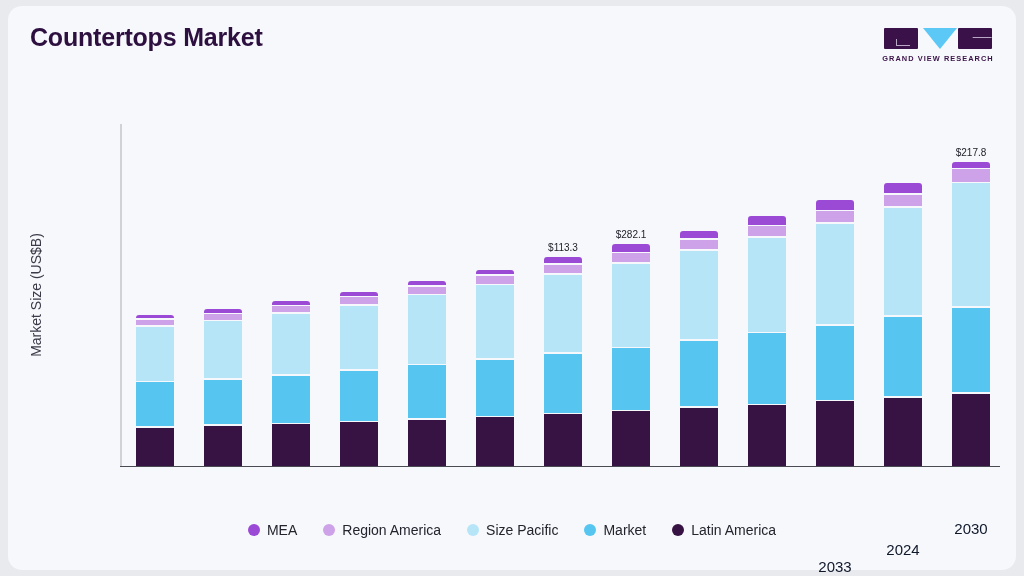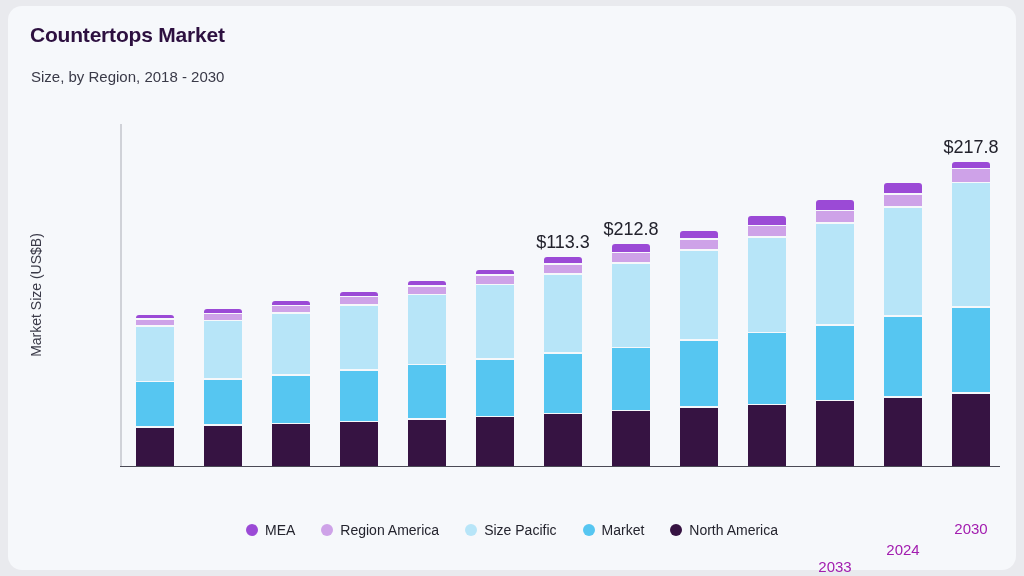--- a/index.html
+++ b/index.html
@@ -13,21 +13,21 @@
     position: absolute;
     left: 8px; top: 6px;
     width: 1008px; height: 564px;
     background: #f6f8fb;
     border-radius: 14px;
   }
 
   
   #title {
     position: absolute; left: 22px; top: 17px;
-    font-size: 21px; font-weight: bold; color: #2d1040;
+    font-size: 25px; font-weight: bold; color: #2d1040;
     letter-spacing: -0.2px;
   }
   #subtitle {
     position: absolute; left: 23px; top: 62px;
     font-size: 15px; color: #3a3a48;
   }
 
   
   #logo { position: absolute; left: 870px; top: 22px; width: 120px; height: 38px; }
   #logo-marks { position: relative; width: 120px; height: 24px; }
@@ -88,45 +88,54 @@
   .seg { width: 100%; }
   .seg.mea { background: #9b4ad6; border-radius: 3px 3px 0 0; }
   .seg.lam { background: #cea2e8; }
   .seg.apac { background: #b7e5f8; }
   .seg.eur { background: #56c6f1; }
   .seg.na { background: #361342; }
   .seg + .seg { margin-top: 1.5px; }
 
   .bar-label {
     position: absolute; left: 50%; transform: translateX(-50%);
-    font-size: 18px; color: #22222c; white-space: nowrap;
+    font-size: 10px; color: #22222c; white-space: nowrap;
   }
   .xtick {
     position: absolute; top: 358px; left: 50%;
     transform: translateX(-50%);
-    font-size: 15px; color: #a21caf; white-space: nowrap;
+    font-size: 15px; color: #0f172a; white-space: nowrap;
   }
 
   
   #legend {
     position: absolute; left: 0; right: 0; top: 516px;
     display: flex; justify-content: center; align-items: center; gap: 26px;
   }
   .legend-item { display: flex; align-items: center; gap: 7px; }
   .legend-dot { width: 12px; height: 12px; border-radius: 50%; }
   .legend-label { font-size: 14px; color: #24242e; }
 </style>
 </head>
 <body>
 
 <div id="card">
 
   <div id="title">Countertops Market</div>
-  <div id="subtitle">Size, by Region, 2018 - 2030</div>
-
+
+  <div id="logo">
+    <div id="logo-marks">
+      <div class="lg-block left"></div>
+      <div class="lg-notch-l"></div>
+      <div id="lg-tri"></div>
+      <div class="lg-block right"></div>
+      <div class="lg-notch-r"></div>
+    </div>
+    <div id="logo-text">GRAND VIEW RESEARCH</div>
+  </div>
 
   <div id="plot">
     <div id="axis-line"></div>
     <div id="baseline"></div>
     <div id="ylabel">Market Size (US$B)</div>
     <div id="yticks"></div>
     <div id="bars">
         <div class="bar" style="left: 16px; width: 38px;">
           <div class="seg mea" style="height: 3.0096px;"></div>
           <div class="seg lam" style="height: 5.472px;"></div>
@@ -176,21 +185,21 @@
           <div class="seg eur" style="height: 58.824px;"></div>
           <div class="seg na" style="height: 51.984px;"></div>
           <div class="bar-label" style="bottom: 212.874px;">$113.3</div>
         </div>
         <div class="bar" style="left: 492px; width: 38px;">
           <div class="seg mea" style="height: 7.6608px;"></div>
           <div class="seg lam" style="height: 9.0288px;"></div>
           <div class="seg apac" style="height: 82.764px;"></div>
           <div class="seg eur" style="height: 61.56px;"></div>
           <div class="seg na" style="height: 54.72px;"></div>
-          <div class="bar-label" style="bottom: 225.734px;">$212.8</div>
+          <div class="bar-label" style="bottom: 225.734px;">$282.1</div>
         </div>
         <div class="bar" style="left: 560px; width: 38px;">
           <div class="seg mea" style="height: 7.9344px;"></div>
           <div class="seg lam" style="height: 9.576px;"></div>
           <div class="seg apac" style="height: 88.236px;"></div>
           <div class="seg eur" style="height: 65.664px;"></div>
           <div class="seg na" style="height: 58.14px;"></div>
         </div>
         <div class="bar" style="left: 628px; width: 38px;">
           <div class="seg mea" style="height: 8.4816px;"></div>
@@ -240,16 +249,16 @@
       <div class="legend-item">
         <span class="legend-dot" style="background: rgb(183, 229, 248);"></span>
         <span class="legend-label">Size Pacific</span>
       </div>
       <div class="legend-item">
         <span class="legend-dot" style="background: rgb(86, 198, 241);"></span>
         <span class="legend-label">Market</span>
       </div>
       <div class="legend-item">
         <span class="legend-dot" style="background: rgb(54, 19, 66);"></span>
-        <span class="legend-label">North America</span>
+        <span class="legend-label">Latin America</span>
       </div>
     </div>
 </div>
 
 </body></html>

